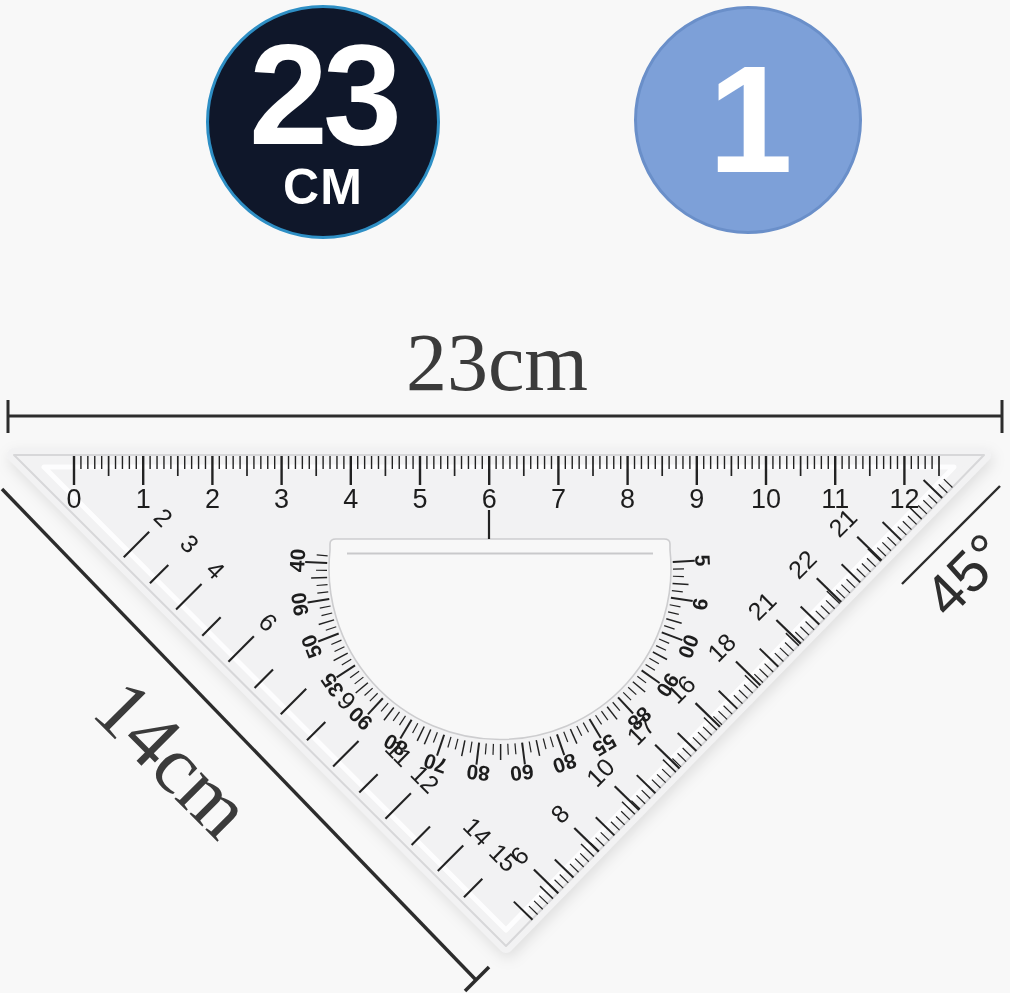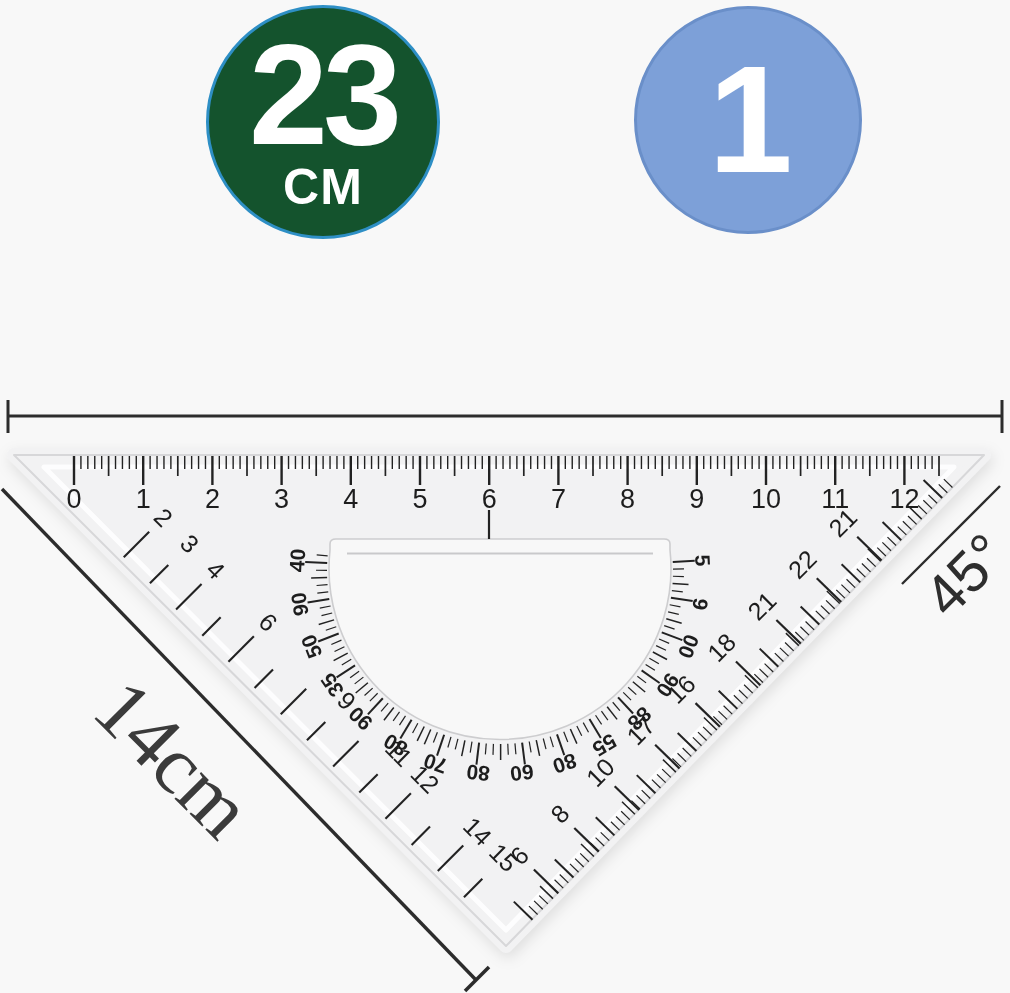--- a/index.html
+++ b/index.html
@@ -408,24 +408,25 @@
       <g>
         <line x1="8" y1="416" x2="1002" y2="416" stroke="#2c2c2c" stroke-width="3"></line>
         <line x1="8" y1="400" x2="8" y2="433" stroke="#2c2c2c" stroke-width="3"></line>
         <line x1="1002" y1="400" x2="1002" y2="433" stroke="#2c2c2c" stroke-width="3"></line>
         <line x1="2" y1="489" x2="476" y2="980" stroke="#2c2c2c" stroke-width="3.4"></line>
         <line x1="465" y1="991" x2="489" y2="967" stroke="#2c2c2c" stroke-width="3.6"></line>
         <line x1="902" y1="584" x2="1000" y2="486" stroke="#2c2c2c" stroke-width="2.4"></line>
       </g>
     </svg>
 
-  <div class="badge" id="badge-23cm" style="background: #14532d; border-color: rgb(46, 143, 197);">
+  <div class="badge" id="badge-23cm" style="background: #0f172a; border-color: rgb(46, 143, 197);">
     <span class="value">23</span>
     <span class="unit">CM</span>
   </div>
 
   <div class="badge" id="badge-1pcs" style="background: rgb(125, 160, 216); border-color: rgb(106, 143, 201);">
     <span class="value">1</span>
   </div>
 
+  <div class="dim-label" id="label-23cm">23cm</div>
   <div class="dim-label" id="label-14cm">14cm</div>
   <div class="dim-label" id="label-45deg">45°</div>
 </div>
 
 </body></html>

